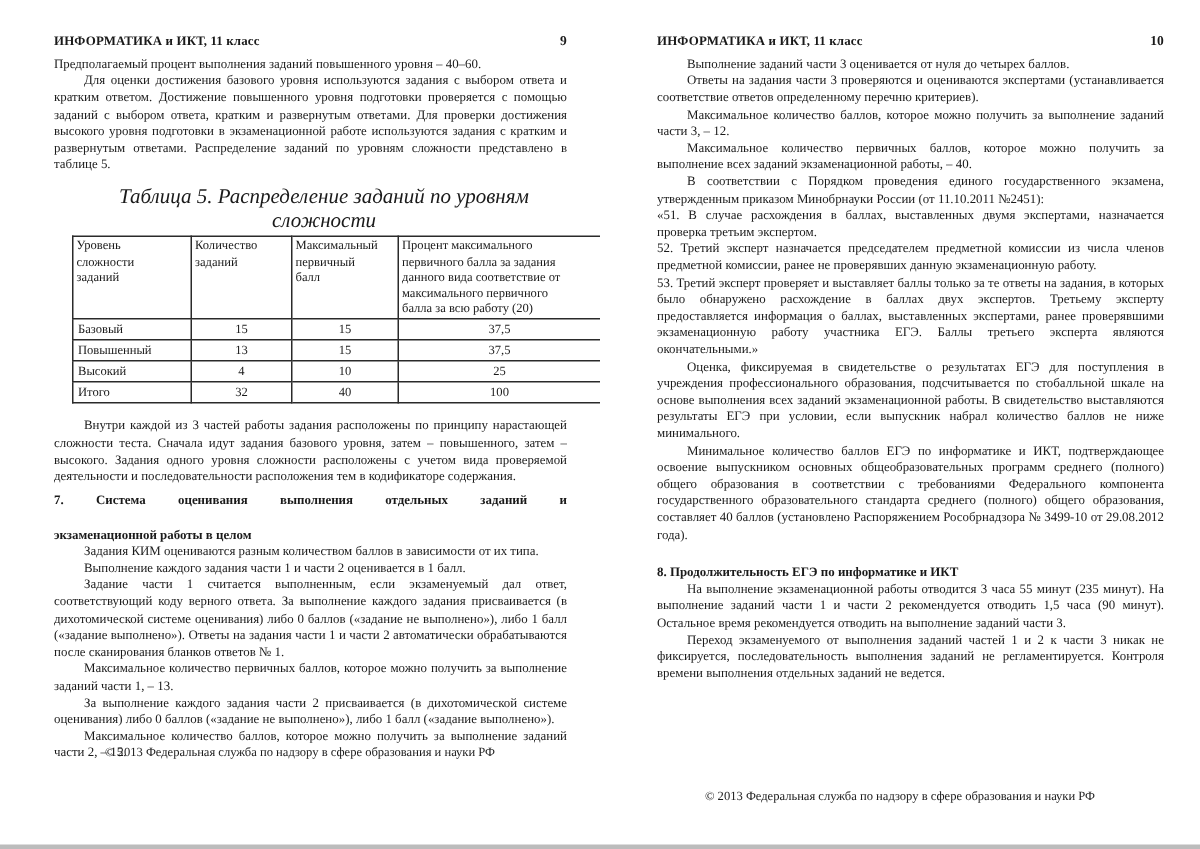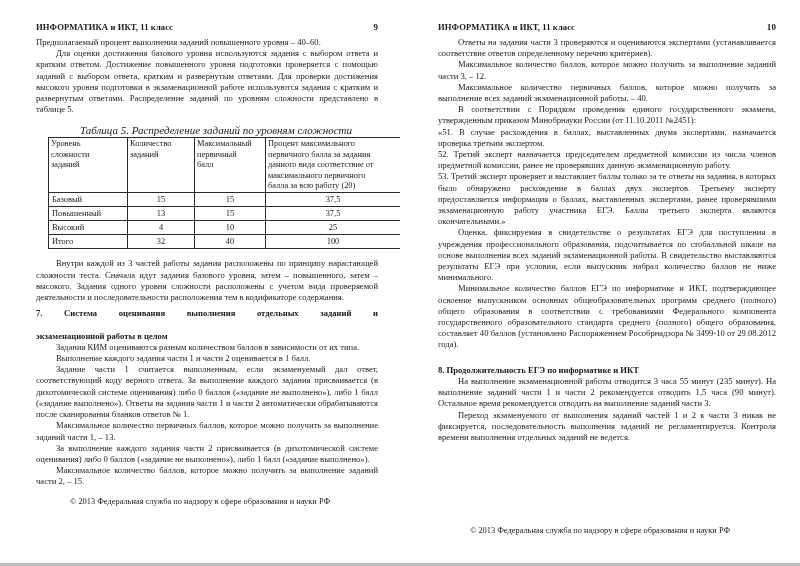--- a/index.html
+++ b/index.html
@@ -111,21 +111,21 @@
     text-align: justify;
   }
   h3.section.just-spread::after {
     content: "";
     display: inline-block;
     width: 100%;
   }
 
   
   .table-caption {
-    font-size: 11px;
+    font-size: 14px;
     font-style: italic;
     text-align: center;
     margin: 0 0 1px 0;
     padding-left: 18px;
   }
   table.levels {
     border-collapse: collapse;
     width: 332px;
     margin: 0 auto 0 12px;
     font-size: 8.4px;
@@ -264,20 +264,21 @@
     <div class="copyright">© 2013 Федеральная служба по надзору в сфере образования и науки РФ</div>
   </div>
 
   <div class="page page-right">
 
     <div class="running-head">
       <span class="rh-title">ИНФОРМАТИКА и ИКТ, 11 класс</span>
       <span class="rh-num">10</span>
     </div>
 
+    <p class="ind">Выполнение заданий части 3 оценивается от нуля до четырех баллов.</p>
     <p class="ind">Ответы на задания части 3 проверяются и оцениваются экспертами (устанавливается соответствие ответов определенному перечню критериев).</p>
     <p class="ind">Максимальное количество баллов, которое можно получить за выполнение заданий части 3, – 12.</p>
     <p class="ind">Максимальное количество первичных баллов, которое можно получить за выполнение всех заданий экзаменационной работы, – 40.</p>
     <p class="ind">В соответствии с Порядком проведения единого государственного экзамена, утвержденным приказом Минобрнауки России (от 11.10.2011 №2451):</p>
     <p class="noind">«51. В случае расхождения в баллах, выставленных двумя экспертами, назначается проверка третьим экспертом.</p>
     <p class="noind">52. Третий эксперт назначается председателем предметной комиссии из числа членов предметной комиссии, ранее не проверявших данную экзаменационную работу.</p>
     <p class="noind">53. Третий эксперт проверяет и выставляет баллы только за те ответы на задания, в которых было обнаружено расхождение в баллах двух экспертов. Третьему эксперту предоставляется информация о баллах, выставленных экспертами, ранее проверявшими экзаменационную работу участника ЕГЭ. Баллы третьего эксперта являются окончательными.»</p>
     <p class="ind">Оценка, фиксируемая в свидетельстве о результатах ЕГЭ для поступления в учреждения профессионального образования, подсчитывается по стобалльной шкале на основе выполнения всех заданий экзаменационной работы. В свидетельство выставляются результаты ЕГЭ при условии, если выпускник набрал количество баллов не ниже минимального.</p>
     <p class="ind">Минимальное количество баллов ЕГЭ по информатике и ИКТ, подтверждающее освоение выпускником основных общеобразовательных программ среднего (полного) общего образования в соответствии с требованиями Федерального компонента государственного образовательного стандарта среднего (полного) общего образования, составляет 40 баллов (установлено Распоряжением Рособрнадзора № 3499-10 от 29.08.2012 года).</p>
 

